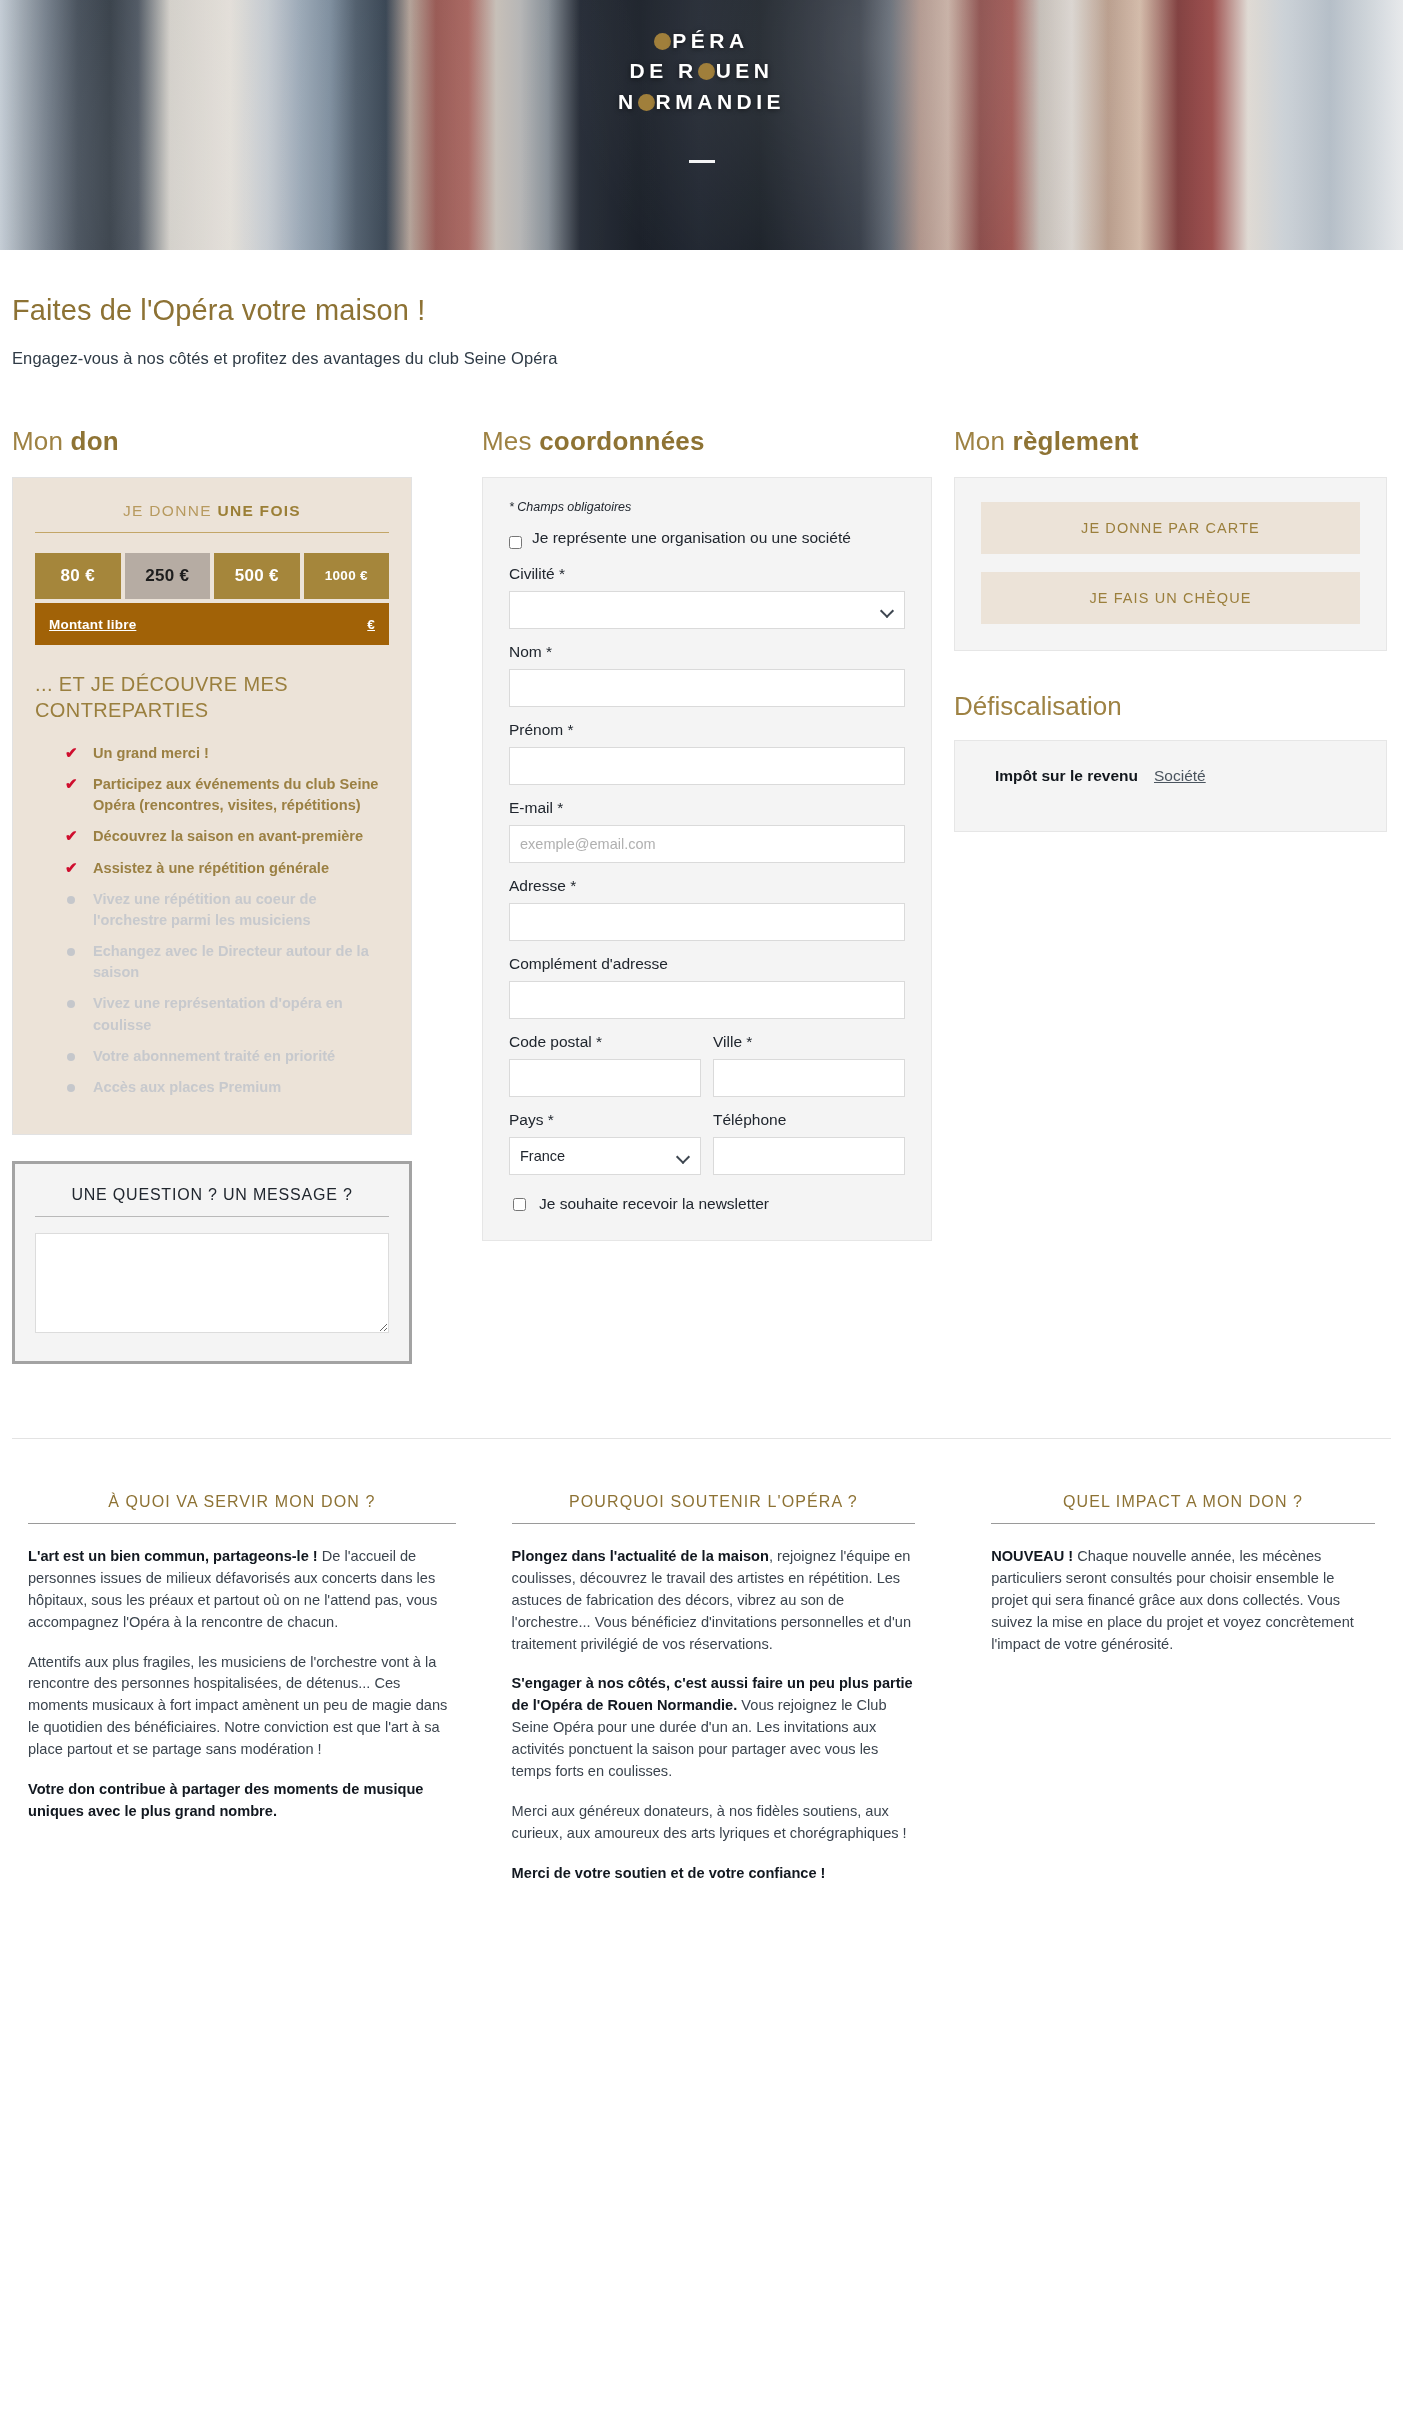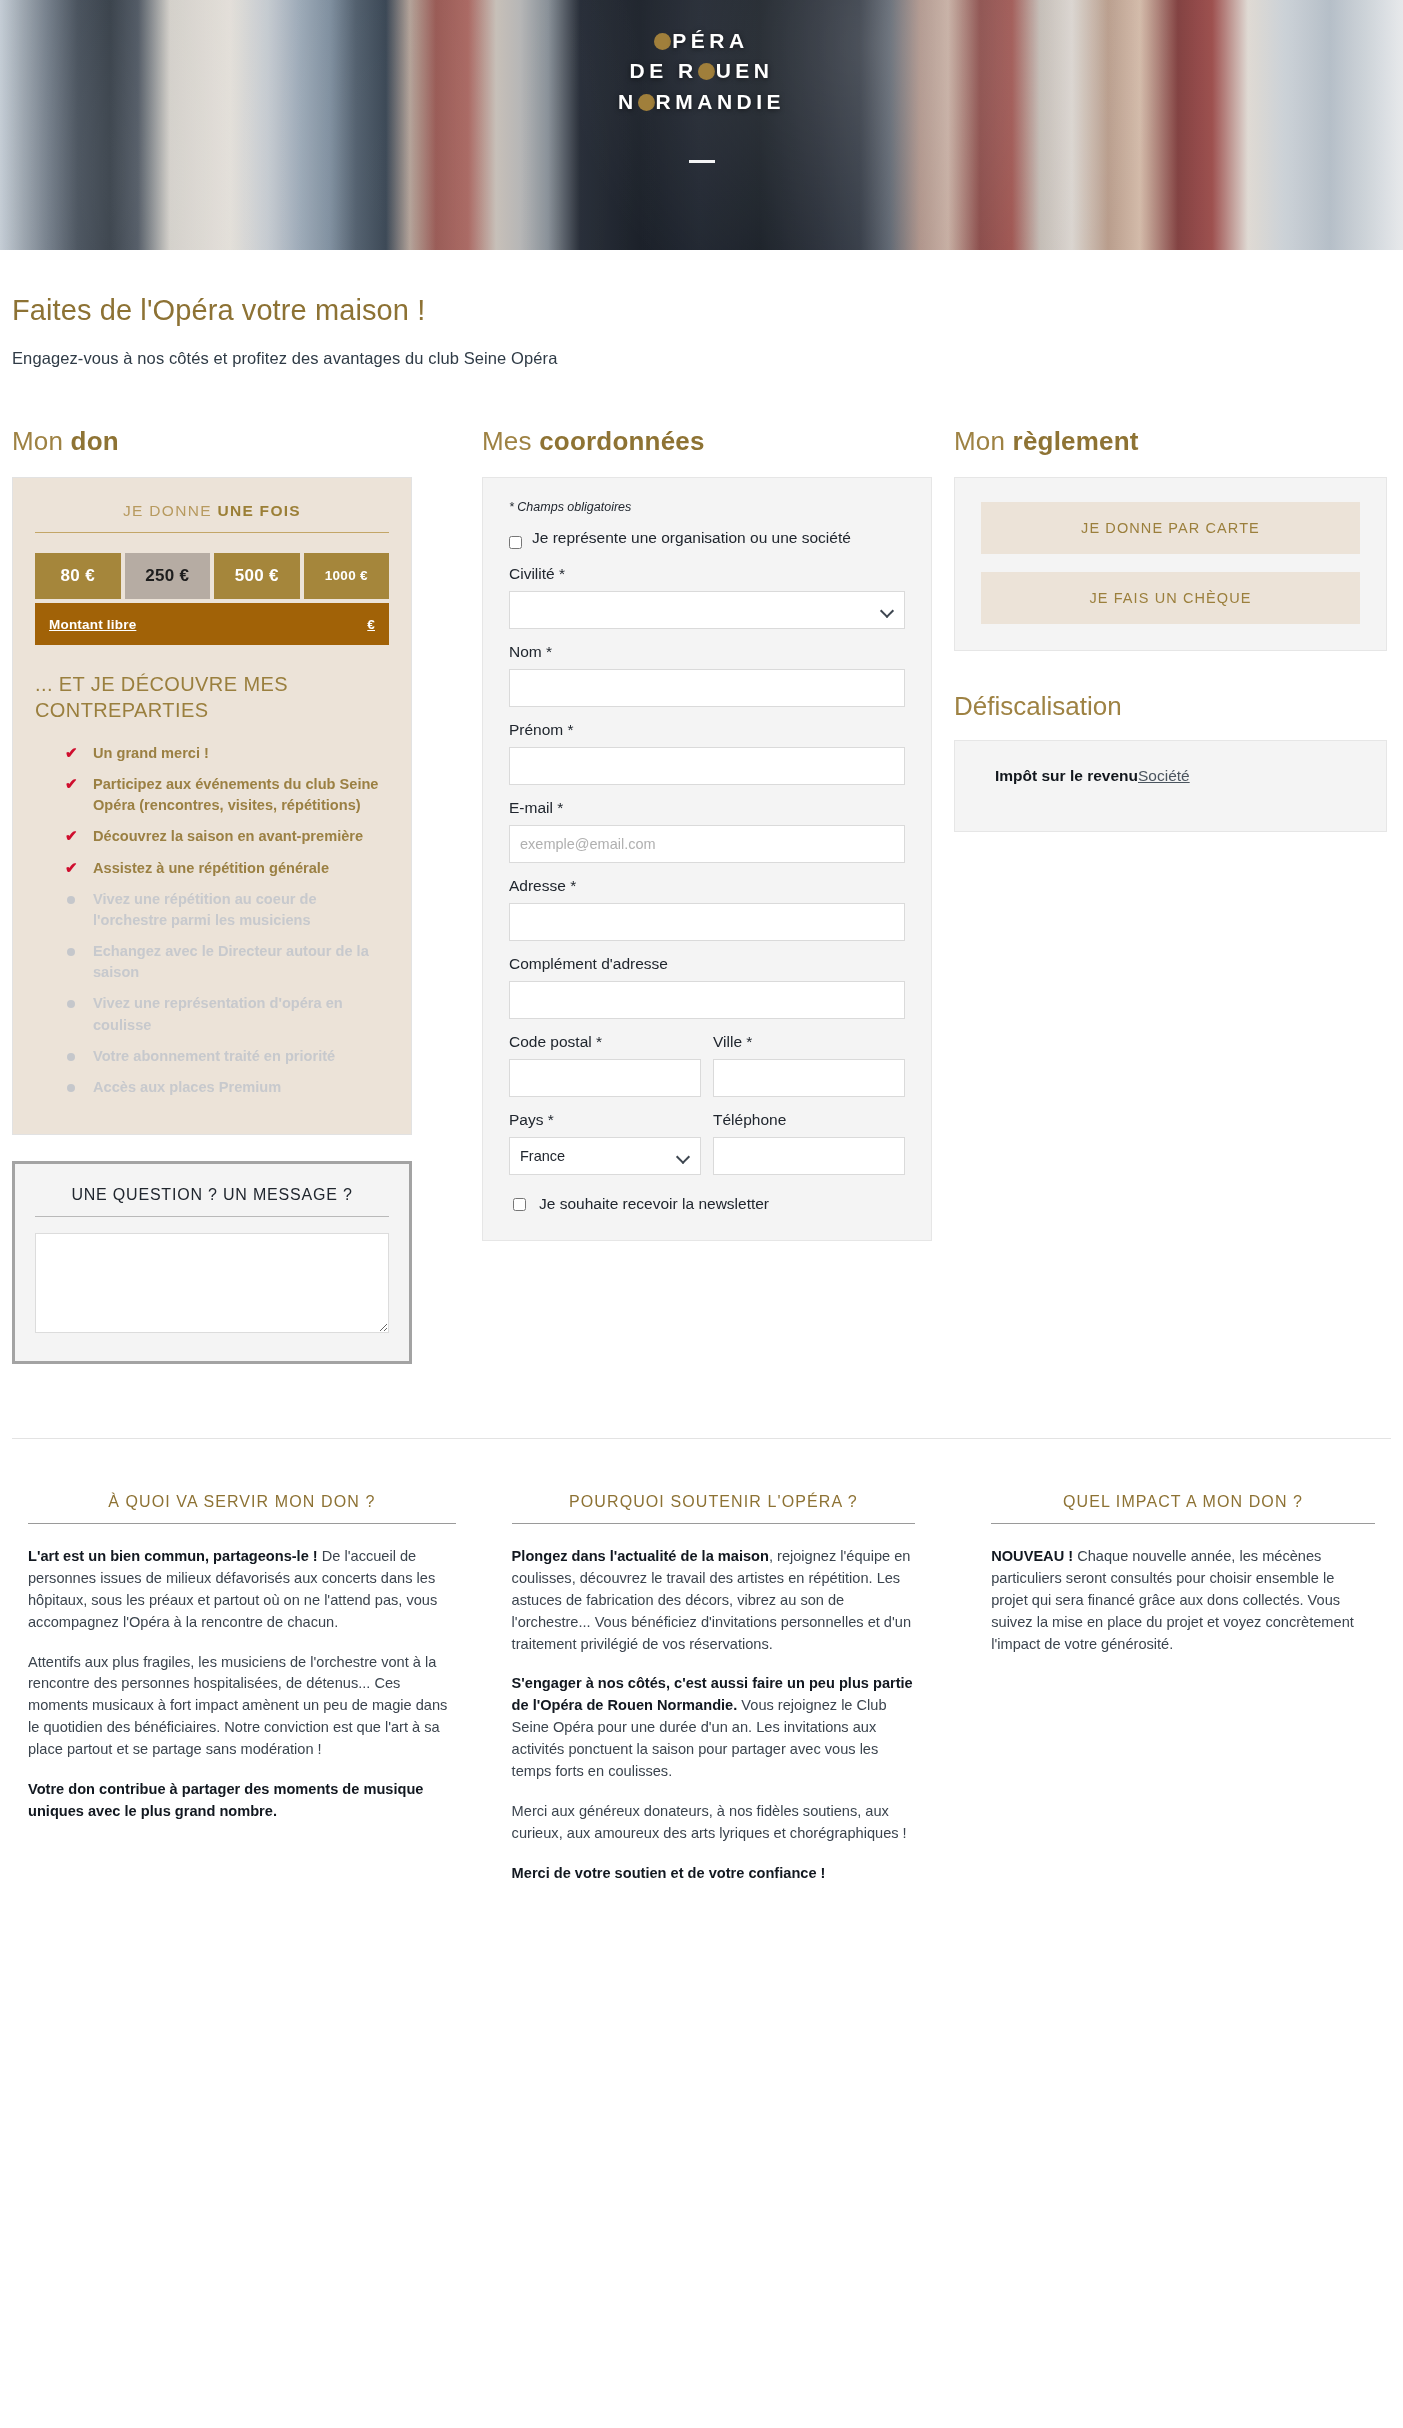--- a/index.html
+++ b/index.html
@@ -304,20 +304,21 @@
     color: #9e8243;
     font-weight: 400;
   }
   .defisc-box {
     background: #f4f4f4;
     border: 1px solid #e6e6e6;
     padding: 26px 26px 28px 26px;
   }
   .tax-tabs {
     display: flex;
+    gap: 16px;
     align-items: baseline;
     font-size: 15.5px;
     margin-bottom: 18px;
     padding-left: 14px;
   }
   .tax-tabs .on { color: #12171d; font-weight: 700; }
   .tax-tabs .off { color: #4a545e; text-decoration: underline; cursor: pointer; }
   .tax-text {
     font-size: 15.5px;
     color: #2a333c;

